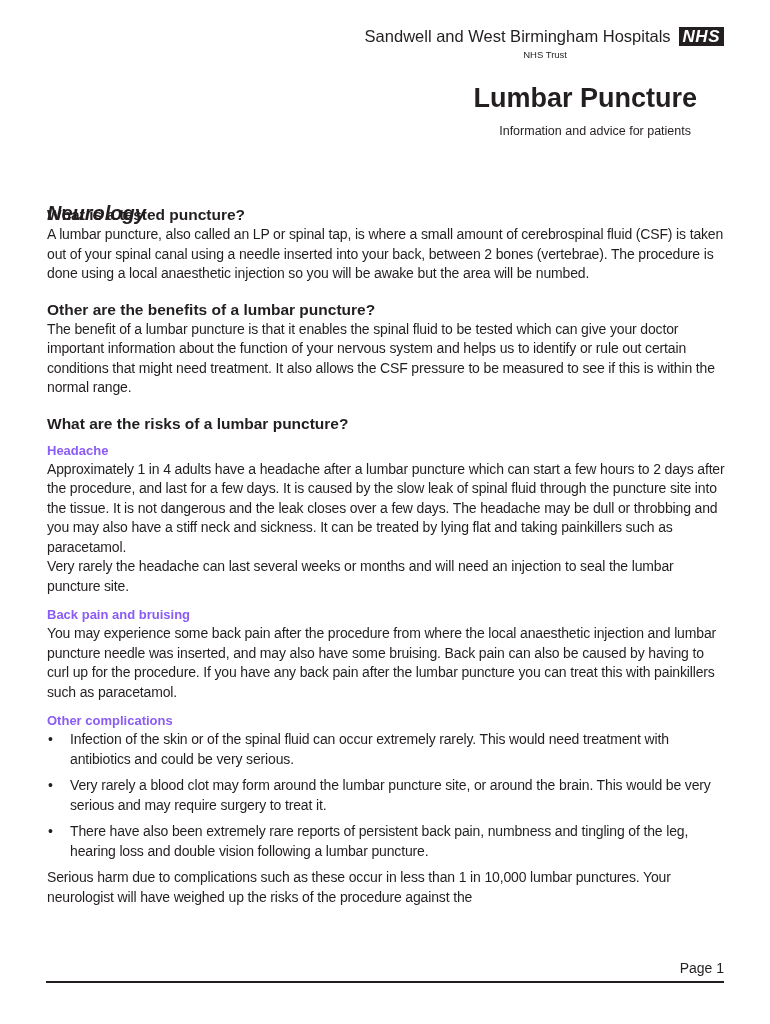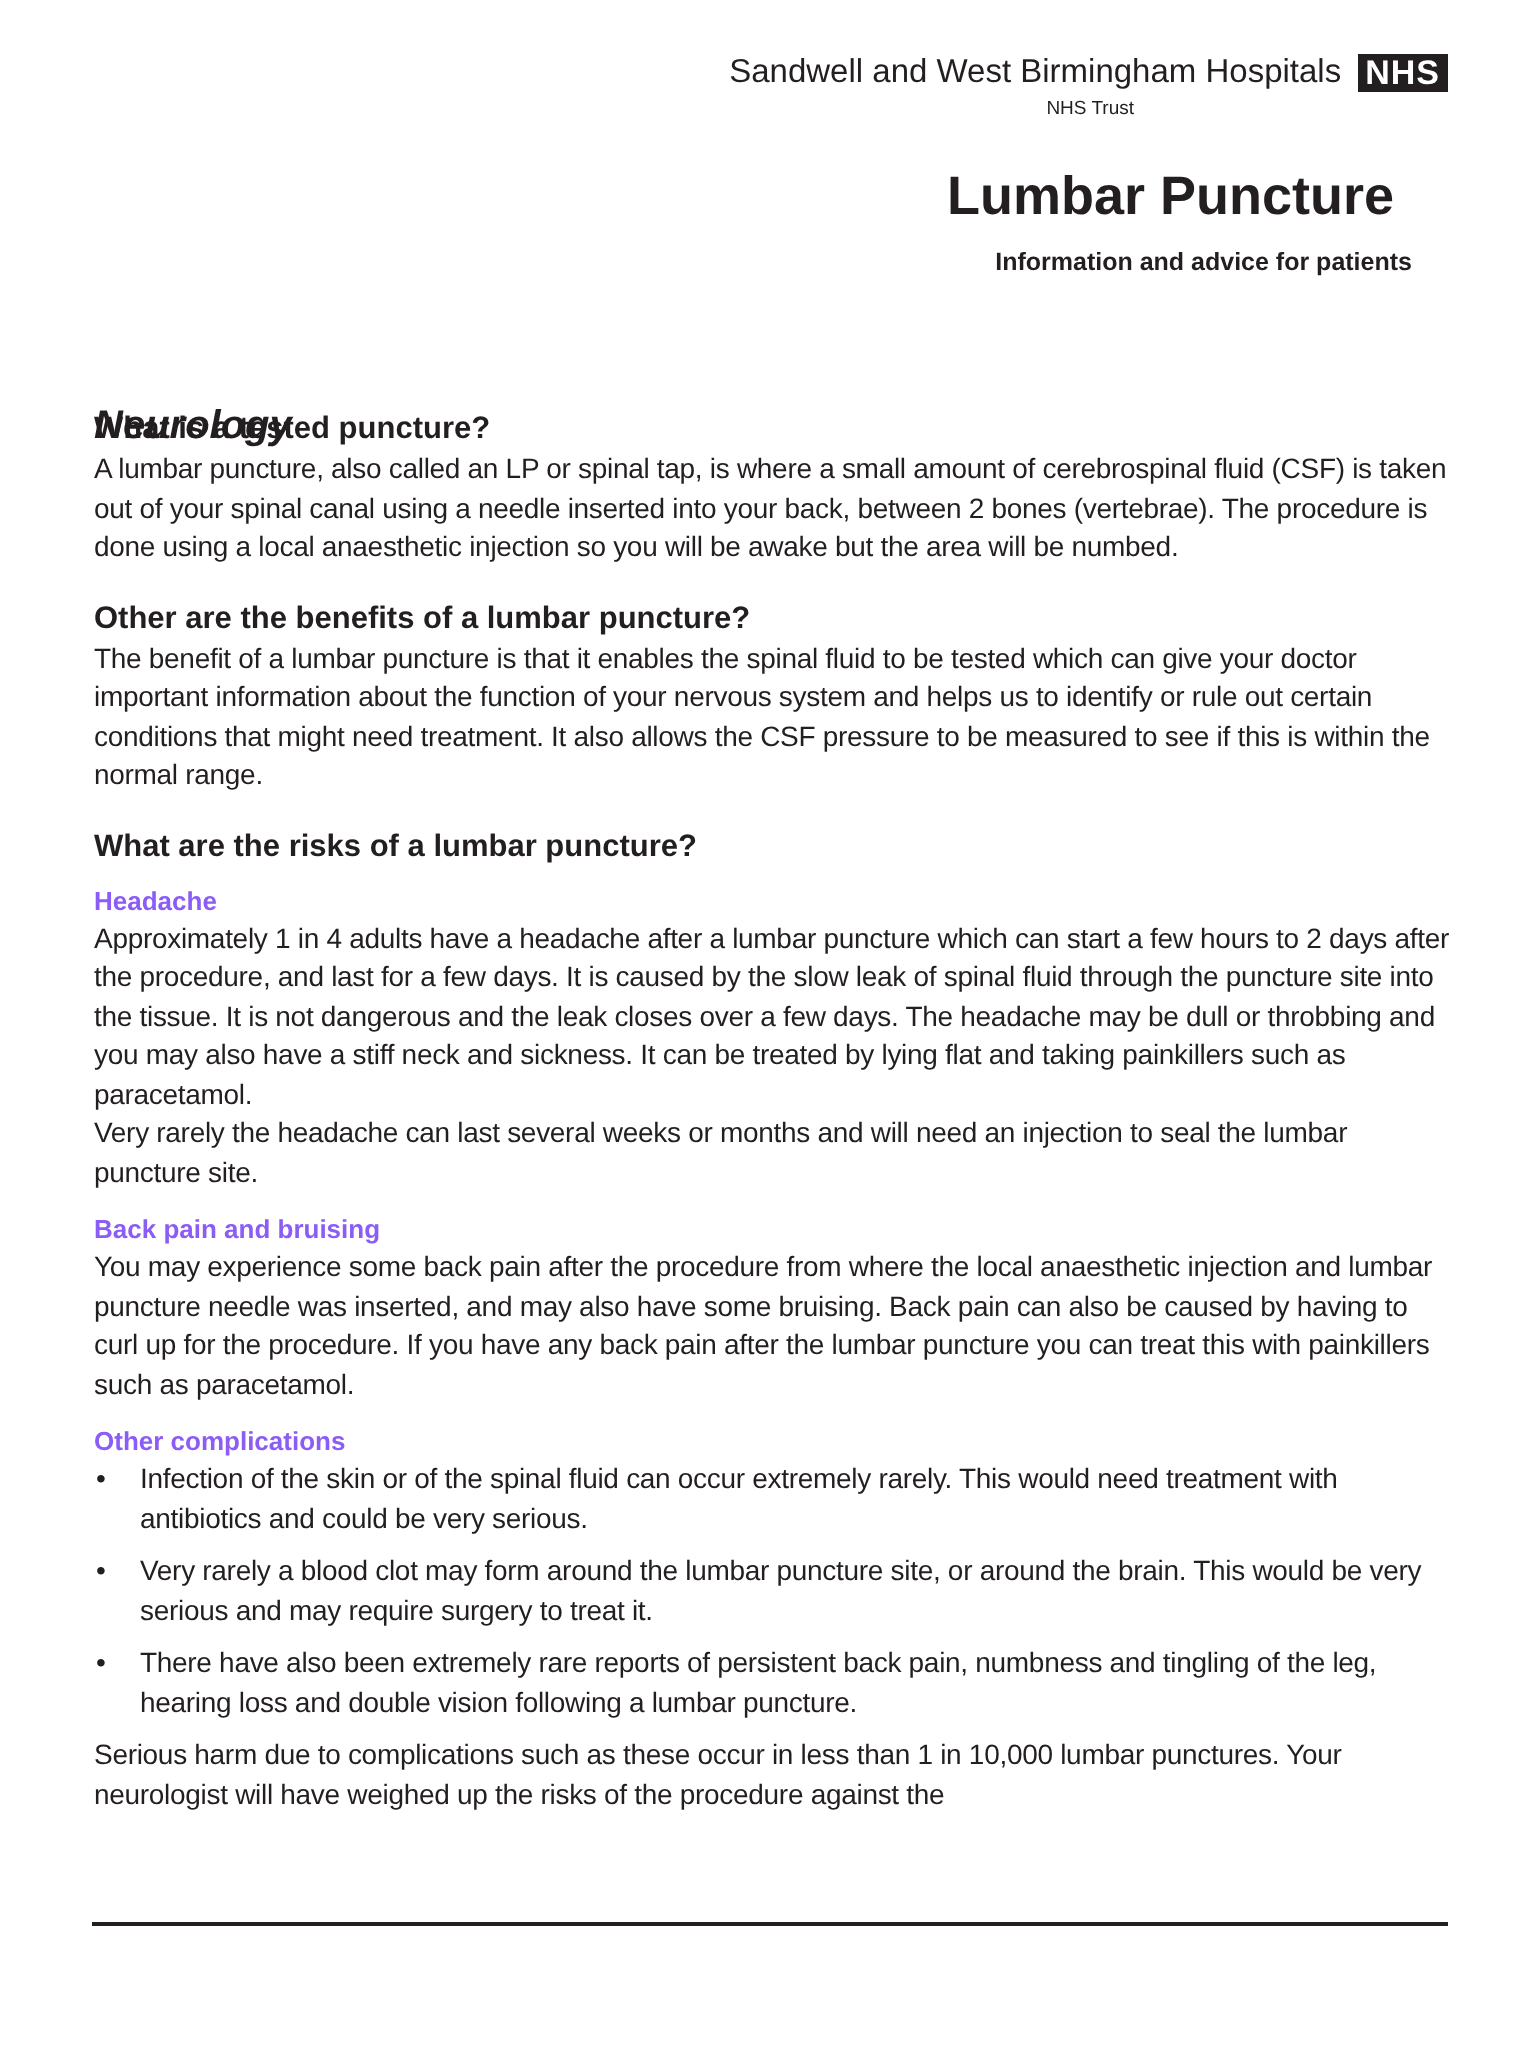--- a/index.html
+++ b/index.html
@@ -36,42 +36,43 @@
       font-size: 9.5px;
       line-height: 12px;
       margin-top: 3px;
       margin-right: -55px;
       color: #231f20;
     }
     .nhs-logo {
       background: #231f20;
       color: #ffffff;
       font-weight: bold;
+      font-style: italic;
       font-size: 17px;
       line-height: 19px;
       padding: 0 4px;
       height: 19px;
       margin-top: 1px;
       letter-spacing: 0.5px;
     }
     .doc-title {
       position: absolute;
       right: 73px;
       top: 80px;
       font-size: 27px;
       font-weight: bold;
       line-height: 36px;
       color: #231f20;
     }
     .doc-subtitle {
       position: absolute;
-      right: 64px;
+      right: 79px;
       top: 123px;
       font-size: 12.5px;
-      font-weight: bold;
+      font-weight: normal;
       line-height: 16px;
       color: #231f20;
     }
     .department {
       position: absolute;
       left: 47px;
       top: 155px;
       font-size: 20px;
       font-weight: bold;
       font-style: italic;
@@ -208,14 +209,15 @@
           <p class="body">There have also been extremely rare reports of persistent back pain, numbness and tingling of the leg, hearing loss and double vision following a lumbar puncture.</p>
         </li>
       </ul>
       <p class="body">Serious harm due to complications such as these occur in less than 1 in 10,000 lumbar punctures. Your neurologist will have weighed up the risks of the procedure against the</p>
     </div>
   </div>
 
 </div>
 
 <div class="footer">
+  <div class="page-number">Page 1</div>
   <div class="footer-rule"></div>
 </div>
 
 </body></html>

